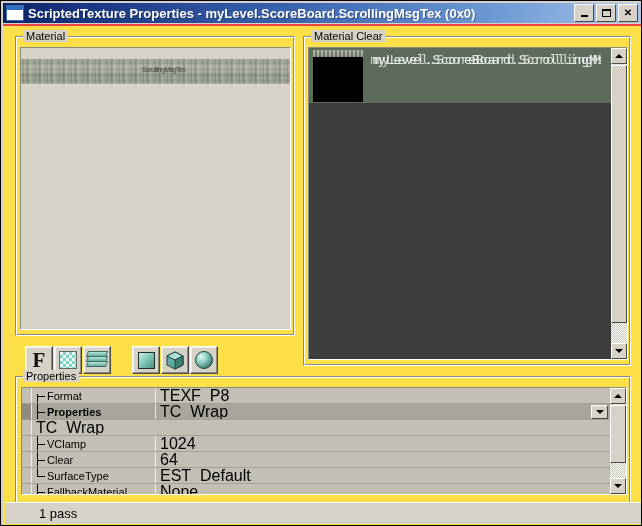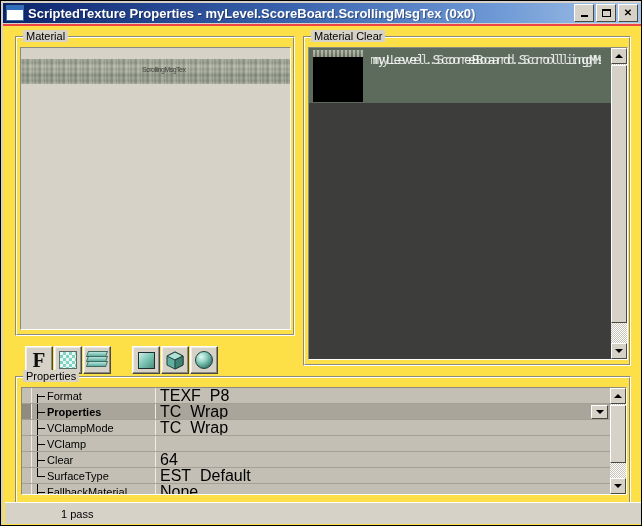--- a/index.html
+++ b/index.html
@@ -411,22 +411,22 @@
     position: absolute;
     left: 2px; bottom: 2px;
     width: 636px; height: 22px;
     background: #d6d2c8;
     border-top: 1px solid #ffffff;
     box-sizing: border-box;
     display: flex;
     align-items: center;
   }
   #status-text {
-    margin-left: 56px;
-    font-size: 11px;
+    margin-left: 34px;
+    font-size: 13px;
   }
 </style>
 </head>
 <body>
 
 <div id="app">
 
   <div class="titlebar">
     <div class="title-icon"></div>
     <div class="title-text">ScriptedTexture Properties - myLevel.ScoreBoard.ScrollingMsgTex (0x0)</div>
@@ -540,34 +540,33 @@
               </div>
               <div class="pval">
                 <span>TC_Wrap</span>
                 <div class="dropdown-btn">
                   <span class="tri-down"></span>
                 </div>
               </div>
             </div>
             <div class="prow">
               <div class="gut"></div>
-              <div class="pname">
-                <span class="tline"></span>
-                <span>VClampMode</span>
-              </div>
               <div class="pval">
                 <span>TC_Wrap</span>
               </div>
             </div>
             <div class="prow">
               <div class="gut"></div>
               <div class="pname">
                 <span class="tline"></span>
                 <span>VClamp</span>
               </div>
+              <div class="pval">
+                <span>1024</span>
+              </div>
             </div>
             <div class="prow">
               <div class="gut"></div>
               <div class="pname">
                 <span class="tline"></span>
                 <span>Clear</span>
               </div>
               <div class="pval">
                 <span>64</span>
               </div>

